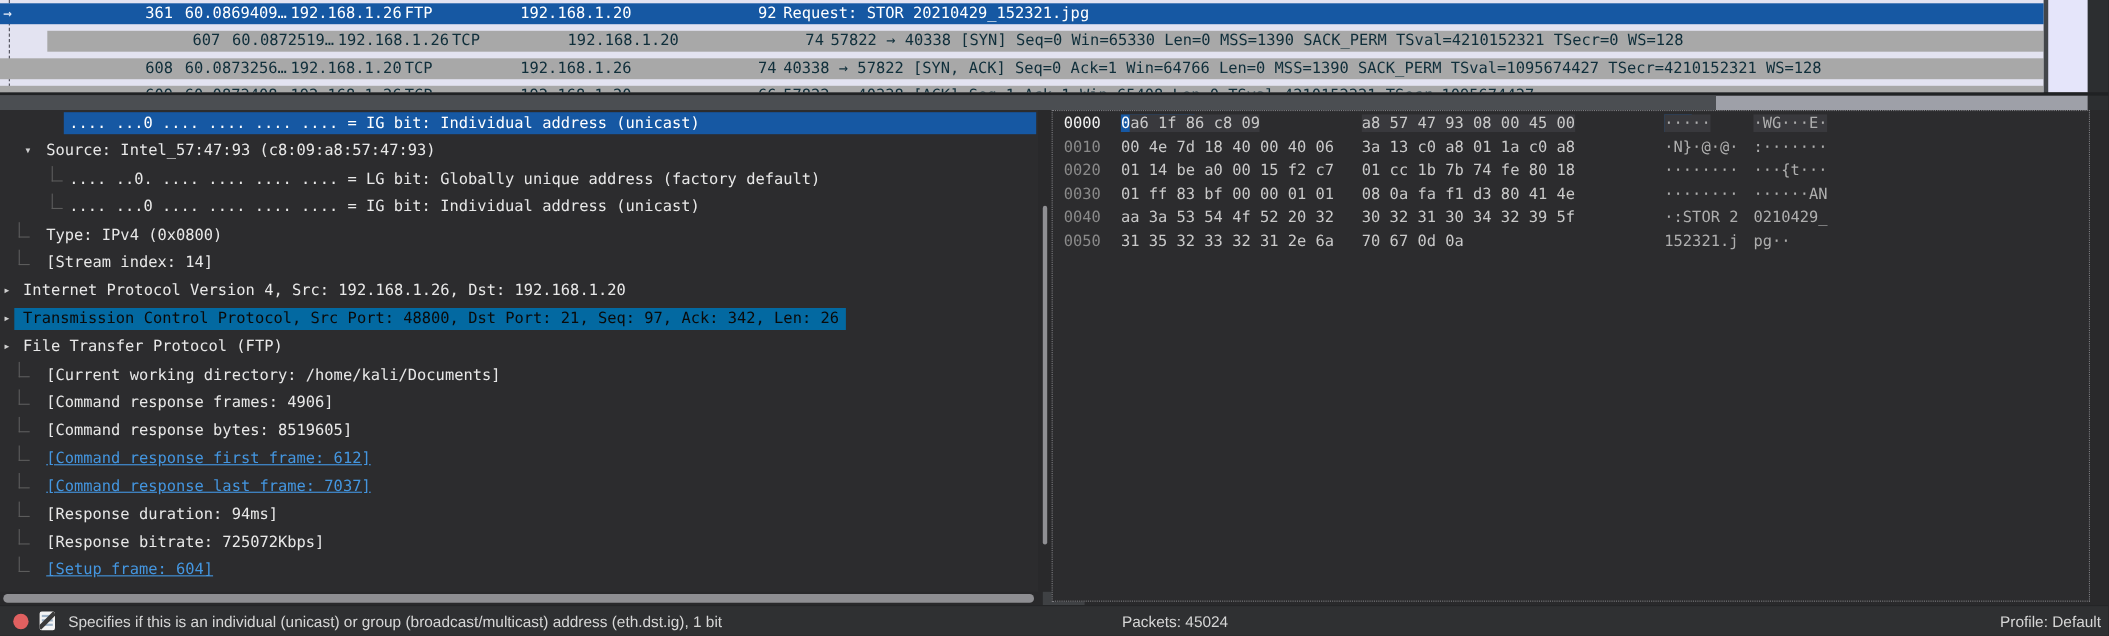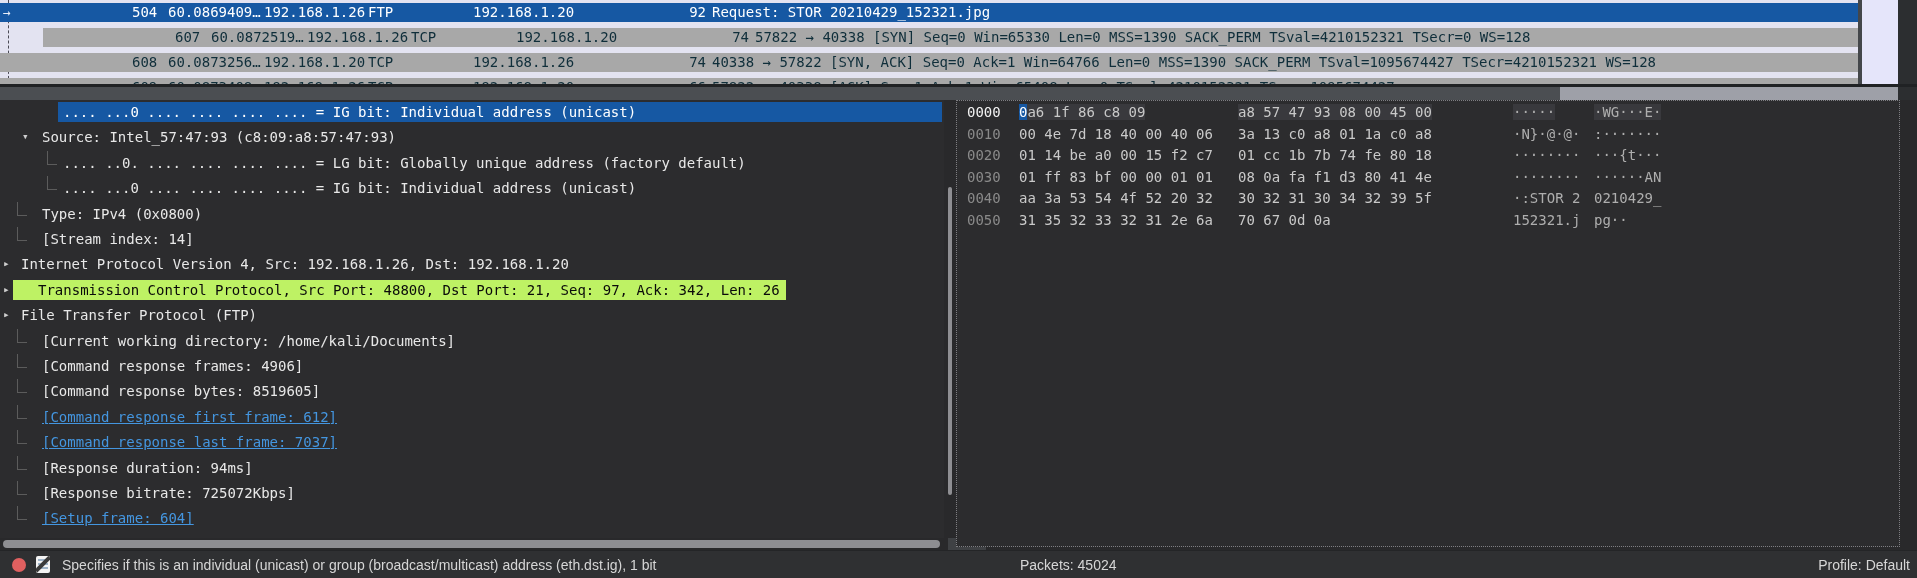--- a/index.html
+++ b/index.html
@@ -36,21 +36,21 @@
   .drow{position:absolute;left:0;width:944px;height:20px;line-height:20px;white-space:pre;}
   .dtext{position:absolute;top:0;}
   .dtext.lvl0{left:21px;} .dtext.lvl1{left:42px;} .dtext.lvl2{left:63px;}
   .darrow{position:absolute;top:3px;font-size:11px;color:#cfcfcf;line-height:14px;}
   .darrow.lvl0{left:3px;} .darrow.lvl1{left:22px;}
   .dguide{position:absolute;width:9px;height:13px;top:-2px;
           border-left:1px solid #5c5c5c;border-bottom:1px solid #5c5c5c;}
   .dguide.g1{left:17px;} .dguide.g2{left:47px;}
   .drow.selected .dtext{left:58px;padding-left:5px;width:879px;
           background:#1658a3;color:#ffffff;}
-  .drow.marked .dtext{left:13px;padding:0 6px 0 25px;background:#bef264;color:#0a0a0a;}
+  .drow.marked .dtext{left:13px;padding:0 6px 0 8px;background:#0369a1;color:#0a0a0a;}
   .drow .dtext.link{color:#4496e0;text-decoration:underline;}
   .details-vscroll{position:absolute;left:948px;top:187px;width:4px;height:308px;
           background:#8f8f93;border-radius:2px;}
   .details-hscroll{position:absolute;left:0;top:539px;width:944px;height:10px;}
   .details-hscroll .handle{position:absolute;left:3px;top:1px;width:937px;height:8px;
           background:#8e8e92;border-radius:4px;}
   .pane-corner{position:absolute;left:948px;top:538px;width:38px;height:12px;background:#3f4144;}
 
   
   .bytes{position:absolute;left:956px;top:100px;width:944px;height:447px;
@@ -84,21 +84,21 @@
   .st-profile{position:absolute;right:7px;top:6px;}
 </style>
 </head>
 <body>
 
 <div class="app">
 
   <div class="packet-list">
     <div class="dash-line"></div>
 
-  <div class="plrow sel" style="top: 3px;"><span class="c-arrow">→</span><span class="c-no">504</span><span class="c-time">60.0869409…</span><span class="c-src">192.168.1.26</span><span class="c-proto">FTP</span><span class="c-dst">192.168.1.20</span><span class="c-len">92</span><span class="c-info">Request: STOR 20210429_152321.jpg</span></div>
+  <div class="plrow sel" style="top: 3px;"><span class="c-arrow">→</span><span class="c-no">361</span><span class="c-time">60.0869409…</span><span class="c-src">192.168.1.26</span><span class="c-proto">FTP</span><span class="c-dst">192.168.1.20</span><span class="c-len">92</span><span class="c-info">Request: STOR 20210429_152321.jpg</span></div>
       <div class="plrow" style="top: 28px; margin-left: 43px;"><span class="c-no">607</span><span class="c-time">60.0872519…</span><span class="c-src">192.168.1.26</span><span class="c-proto">TCP</span><span class="c-dst">192.168.1.20</span><span class="c-len">74</span><span class="c-info">57822 → 40338 [SYN] Seq=0 Win=65330 Len=0 MSS=1390 SACK_PERM TSval=4210152321 TSecr=0 WS=128</span></div>
       <div class="plrow" style="top: 53px; padding-left: 21px;"><span class="c-no">608</span><span class="c-time">60.0873256…</span><span class="c-src">192.168.1.20</span><span class="c-proto">TCP</span><span class="c-dst">192.168.1.26</span><span class="c-len">74</span><span class="c-info">40338 → 57822 [SYN, ACK] Seq=0 Ack=1 Win=64766 Len=0 MSS=1390 SACK_PERM TSval=1095674427 TSecr=4210152321 WS=128</span></div>
       <div class="plrow" style="top: 78px;"><span class="c-no">609</span><span class="c-time">60.0873408…</span><span class="c-src">192.168.1.26</span><span class="c-proto">TCP</span><span class="c-dst">192.168.1.20</span><span class="c-len">66</span><span class="c-info">57822 → 40338 [ACK] Seq=1 Ack=1 Win=65408 Len=0 TSval=4210152321 TSecr=1095674427</span></div>
     </div>
   <div class="pl-vline"></div>
   <div class="pl-vscroll"></div>
   <div class="pl-corner"></div>
 
   <div class="top-divider"></div>
   <div class="top-hscroll">

